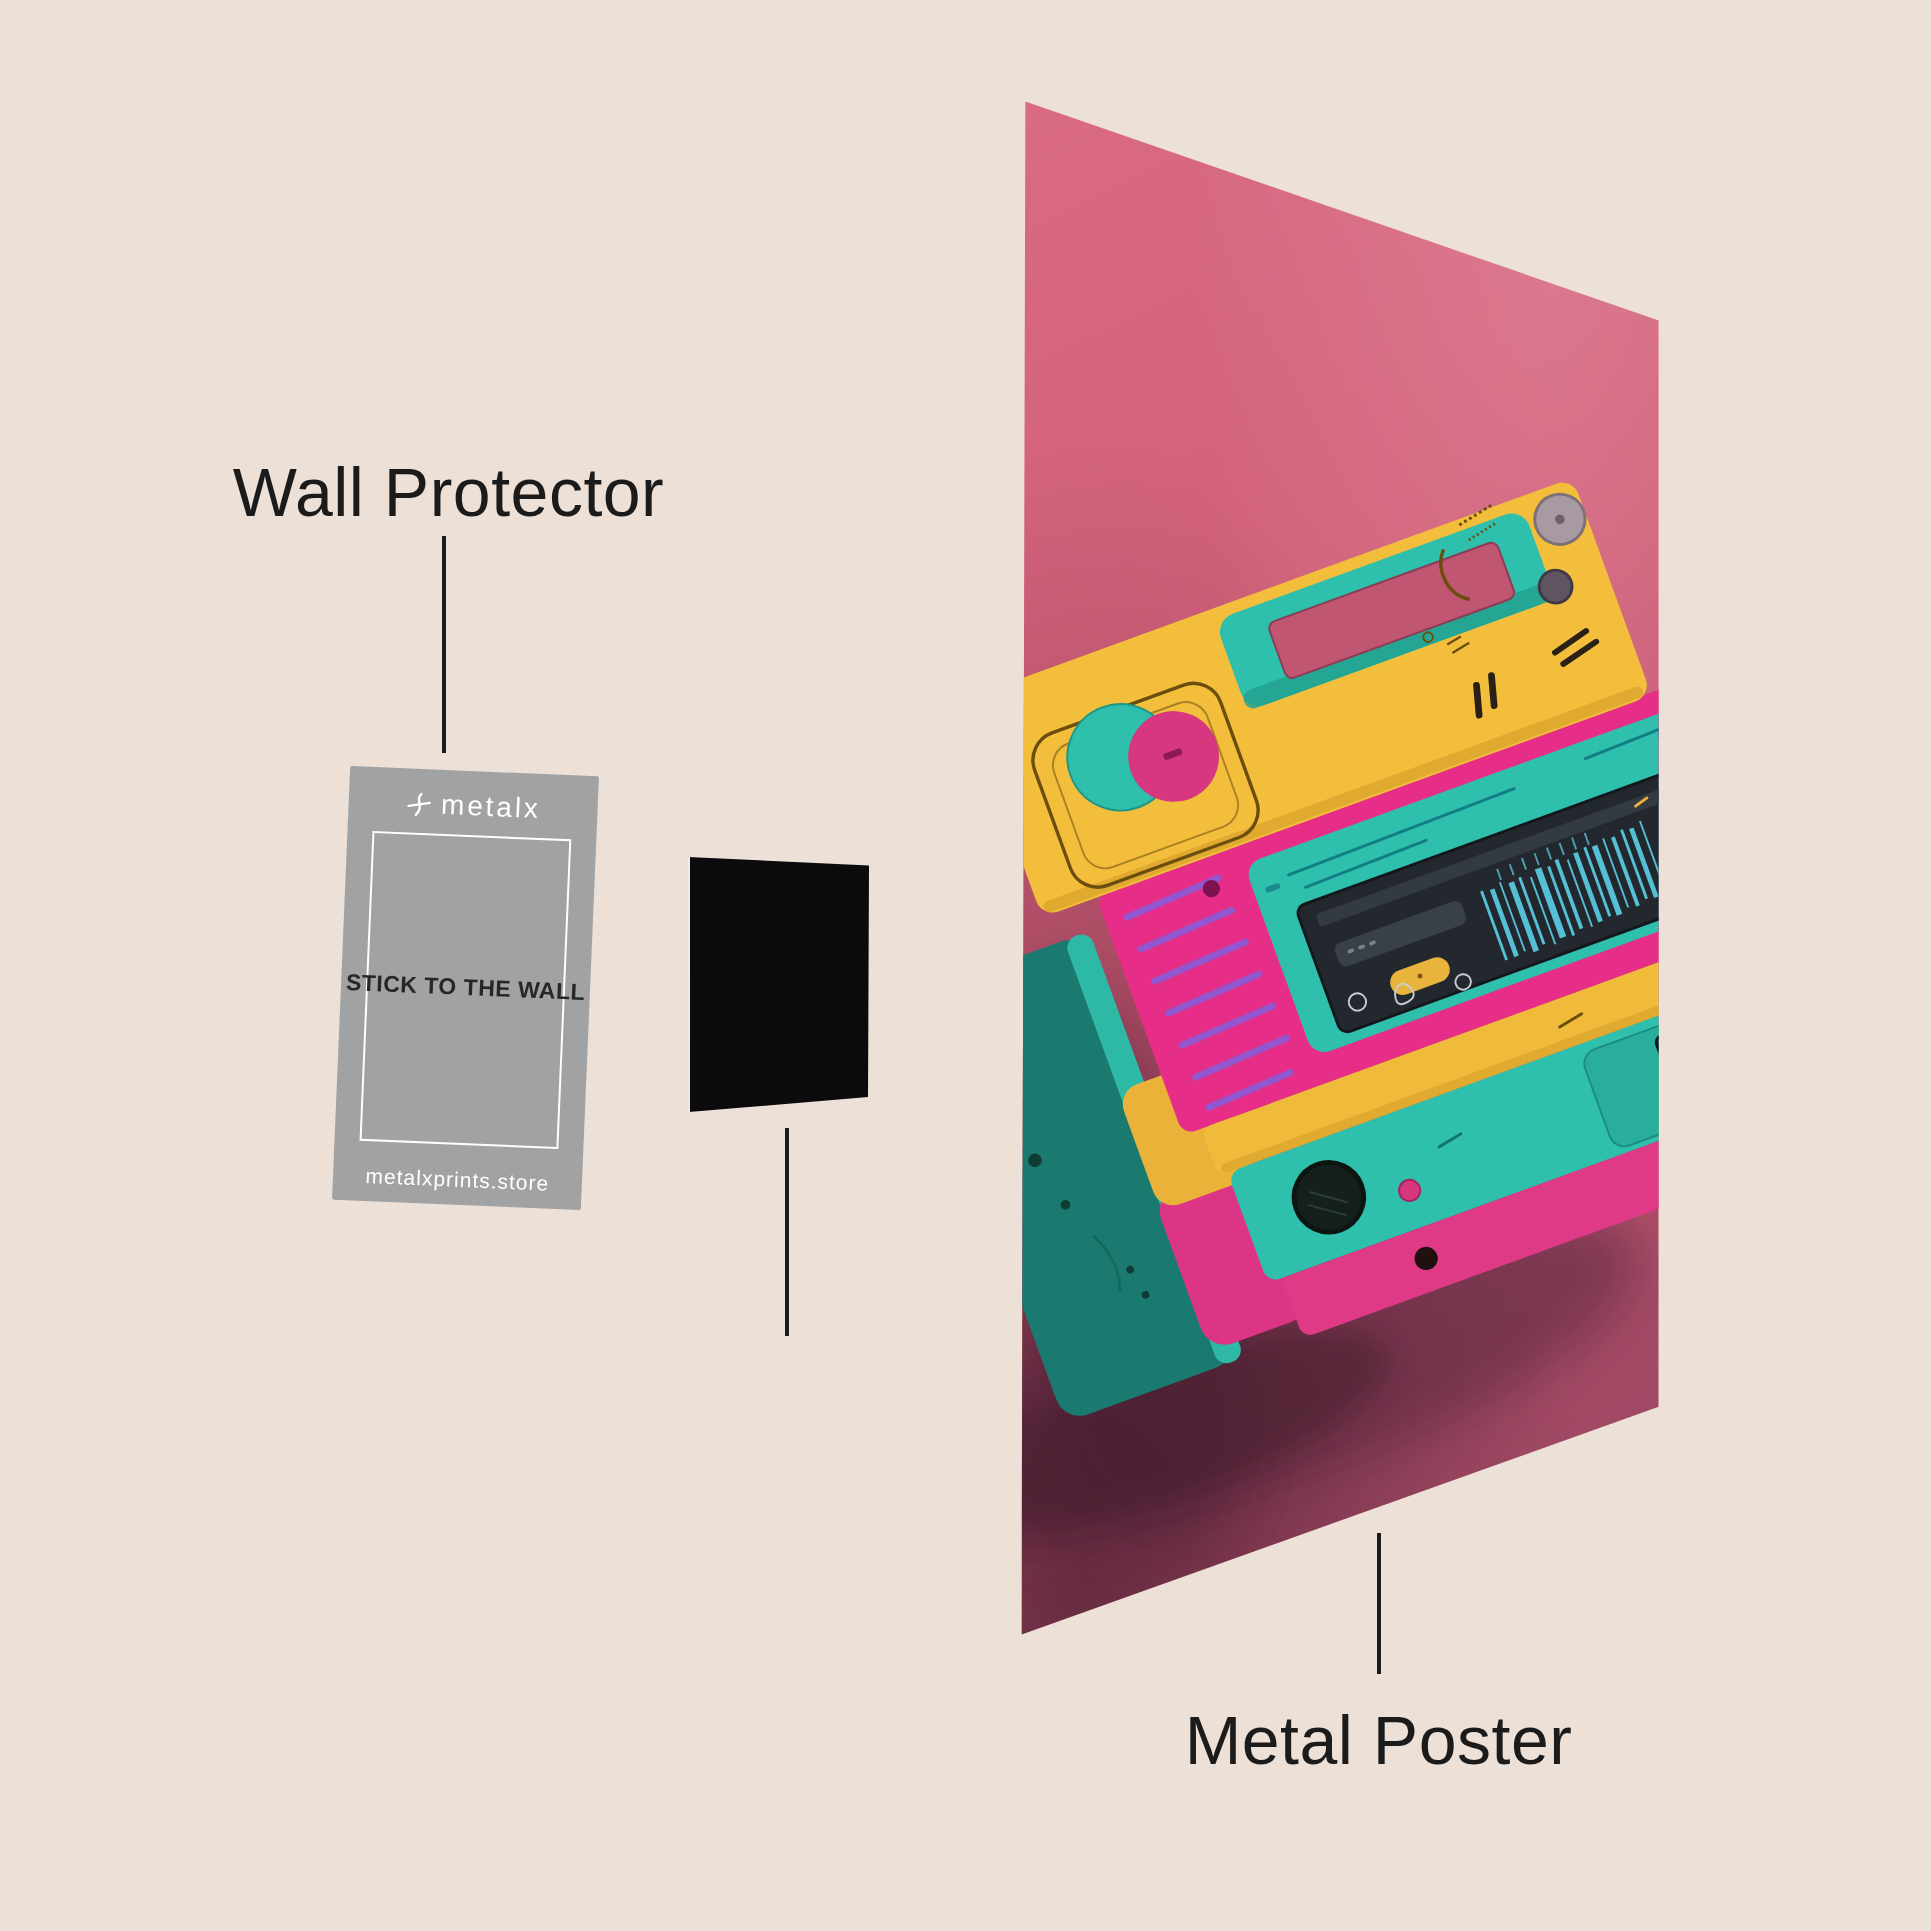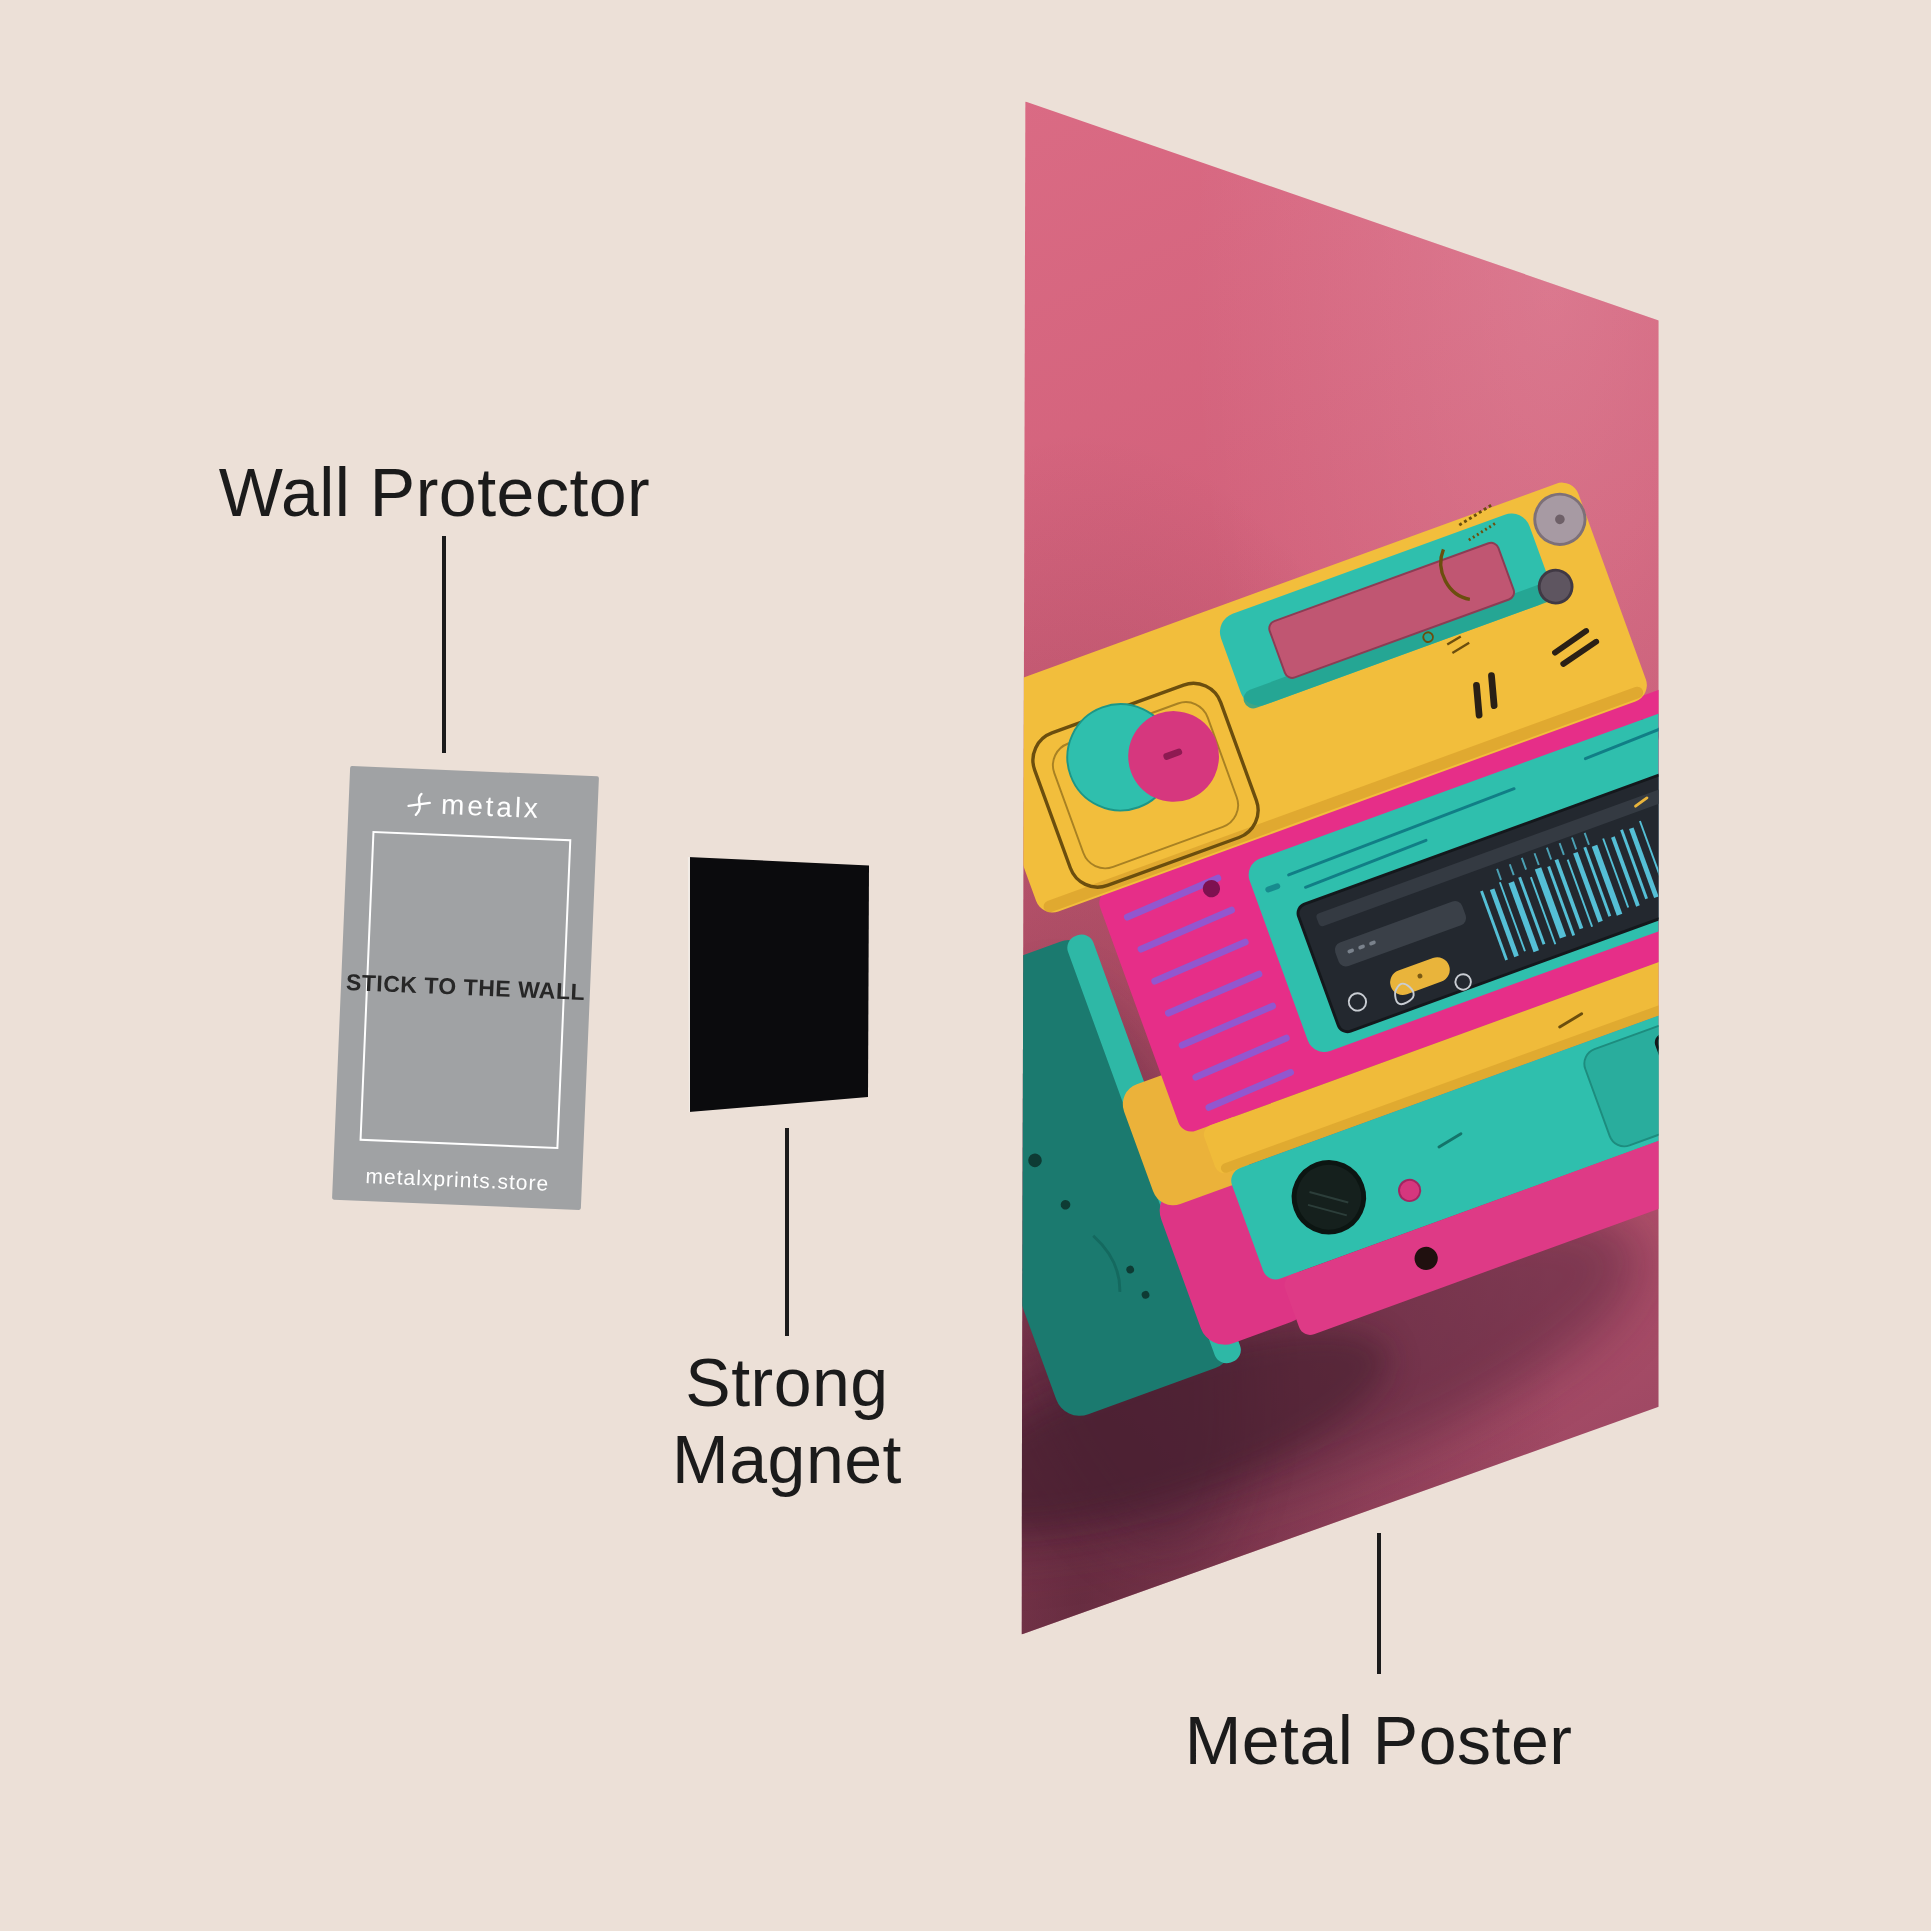--- a/index.html
+++ b/index.html
@@ -258,37 +258,36 @@
         </g>
 
         <g>
           <rect x="1100" y="1364" width="700" height="66" rx="12" fill="#DE3A86"></rect>
           <circle cx="1248" cy="1396" r="12" fill="#20100F"></circle>
         </g>
       </g>
     </g>
   </svg>
 
-  <div class="label" style="left:145px;top:454px;width:579px;">Wall Protector</div>
+  <div class="label" style="left:159px;top:454px;width:579px;">Wall Protector</div>
   <div class="connector" style="left:442px;top:536px;height:217px;"></div>
 
   <div class="card">
     <div class="card-logo-row">
       <svg width="27" height="25" viewBox="0 0 28 26">
         <path d="M3,15 L25,11" stroke="#FFFFFF" stroke-width="2.4" fill="none" stroke-linecap="round"></path>
         <path d="M16,2 C9,8 20,15 11,24" stroke="#FFFFFF" stroke-width="2.4" fill="none" stroke-linecap="round"></path>
       </svg>
       <span class="card-brand">metalx</span>
     </div>
     <div class="card-border"></div>
     <div class="card-center">STICK TO THE WALL</div>
     <div class="card-footer">metalxprints.store</div>
   </div>
 
   <div class="magnet"></div>
   <div class="connector" style="left:785px;top:1128px;height:208px;"></div>
-  <div class="label" style="left:594px;top:1344px;width:386px;">Strong Magnet</div>
 
   <div class="connector" style="left:1377px;top:1533px;height:141px;"></div>
   <div class="label" style="left:1089px;top:1690px;width:579px;margin-top:12px;">Metal Poster</div>
 
 </div>
 
 
 </body></html>

